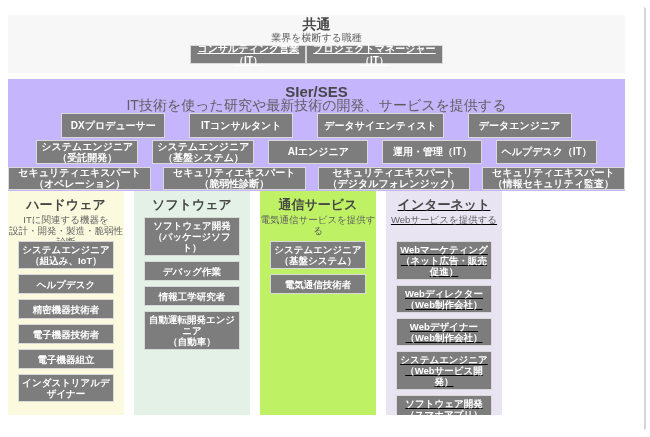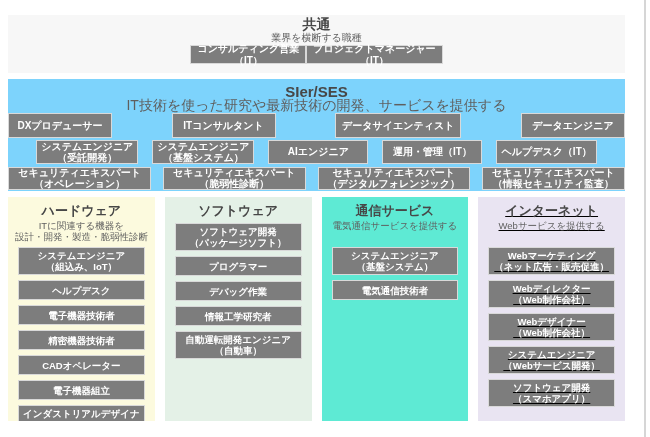--- a/index.html
+++ b/index.html
@@ -2,43 +2,44 @@
 <html><head>
 <meta charset="utf-8">
 <style>
   html,body { margin:0; padding:0; }
   .page {
     position:relative;
     width:650px; height:437px;
     background:#ffffff;
     font-family:"Liberation Sans", sans-serif;
     overflow:hidden;
+    border-radius:21px;
   }
   .content { position:absolute; left:8px; top:15px; width:617px; }
   .edge-line { position:absolute; left:644px; top:0; width:2px; height:437px; background:#d6d6d6; }
 
   section { box-sizing:border-box; width:617px; text-align:center; }
 
   .sec-title { font-weight:bold; color:#474747; }
   .sec-sub { color:#5f5f5f; white-space:pre-line; }
 
   
   .common { height:58px; background:#f7f7f7; padding-top:2px; margin-bottom:6px; }
   .common .sec-title { font-size:14px; line-height:15px; }
   .common .sec-sub { font-size:10px; line-height:11px; }
   .common-row { margin-top:2px; }
-  .common-row .job { min-width:106px; height:19px; }
+  .common-row .job { min-width:106px; height:19px;text-decoration:underline; }
 
   
-  .sier { height:112px; background:#7dd3fc; padding-top:4px; margin-bottom:6px; }
+  .sier { height:112px; background:#c4b5fd; padding-top:4px; }
   .sier .sec-title { font-size:15px; line-height:17px; }
   .sier .sec-sub { font-size:14px; line-height:11px; }
 
   .row { display:flex; justify-content:center; }
-  .r1 { gap:24px; margin-top:2px;justify-content:space-between; }
+  .r1 { gap:24px; margin-top:2px; }
   .r1 .job { min-width:104px; height:25px; }
   .r2 { gap:14px; margin-top:2px; }
   .r2 .job { min-width:100px; height:24px; padding:1px 4px; }
   .r3 { gap:12px; margin-top:3px; }
   .r3 .job { min-width:114px; height:23px; padding:1px 9px; font-size:10px; line-height:10.5px; }
 
   
   .job {
     background:#7d7d7d;
     color:#ffffff;
@@ -46,21 +47,21 @@
     font-size:10px; line-height:11.5px;
     display:flex; align-items:center; justify-content:center;
     text-align:center;
     white-space:pre-line;
     border:1px solid #d9d9d9;
     box-sizing:border-box;
     padding:2px 6px;
   }
 
   
-  .columns { display:flex; gap:10px; width:617px; height:224px; }
+  .columns { display:flex; gap:10px; width:494px; height:224px; }
   .col { flex:1 1 0; box-sizing:border-box; padding-top:6px; text-align:center; overflow:hidden; }
   .col-title { font-size:13px; line-height:16px; font-weight:bold; color:#474747; }
   .col-sub { font-size:9.5px; line-height:11px; color:#5f5f5f; white-space:pre-line; height:23px; margin-top:1px; }
   .col-jobs { display:flex; flex-direction:column; gap:5px; margin:4px 10px 0; }
   .col-jobs .job { min-height:20px; font-size:9.5px; line-height:11px; padding:2px 1px; }
 </style>
 </head>
 <body>
 
 <div class="page">
@@ -109,40 +110,38 @@
 
     <div class="columns" id="columns">
         <div class="col" style="background: rgb(252, 250, 222);">
           <div class="col-title">ハードウェア</div>
           <div class="col-sub">ITに関連する機器を
 設計・開発・製造・脆弱性診断</div>
           <div class="col-jobs">
             <div class="job">システムエンジニア
 （組込み、IoT）</div>
             <div class="job">ヘルプデスク</div>
+            <div class="job">精密機器技術者</div>
             <div class="job">電子機器技術者</div>
-            <div class="job">精密機器技術者</div>
-            <div class="job">CADオペレーター</div>
             <div class="job">電子機器組立</div>
             <div class="job">インダストリアルデザイナー</div>
           </div>
         </div>
         <div class="col" style="background: rgb(228, 241, 231);">
           <div class="col-title">ソフトウェア</div>
           <div class="col-jobs">
             <div class="job">ソフトウェア開発
 （パッケージソフト）</div>
-            <div class="job">プログラマー</div>
             <div class="job">デバッグ作業</div>
             <div class="job">情報工学研究者</div>
             <div class="job">自動運転開発エンジニア
 （自動車）</div>
           </div>
         </div>
-        <div class="col" style="background: #5eead4;">
+        <div class="col" style="background: #bef264;">
           <div class="col-title">通信サービス</div>
           <div class="col-sub">電気通信サービスを提供する</div>
           <div class="col-jobs">
             <div class="job">システムエンジニア
 （基盤システム）</div>
             <div class="job">電気通信技術者</div>
           </div>
         </div>
         <div class="col" style="background: rgb(233, 228, 242); text-decoration: underline;">
           <div class="col-title">インターネット</div>

